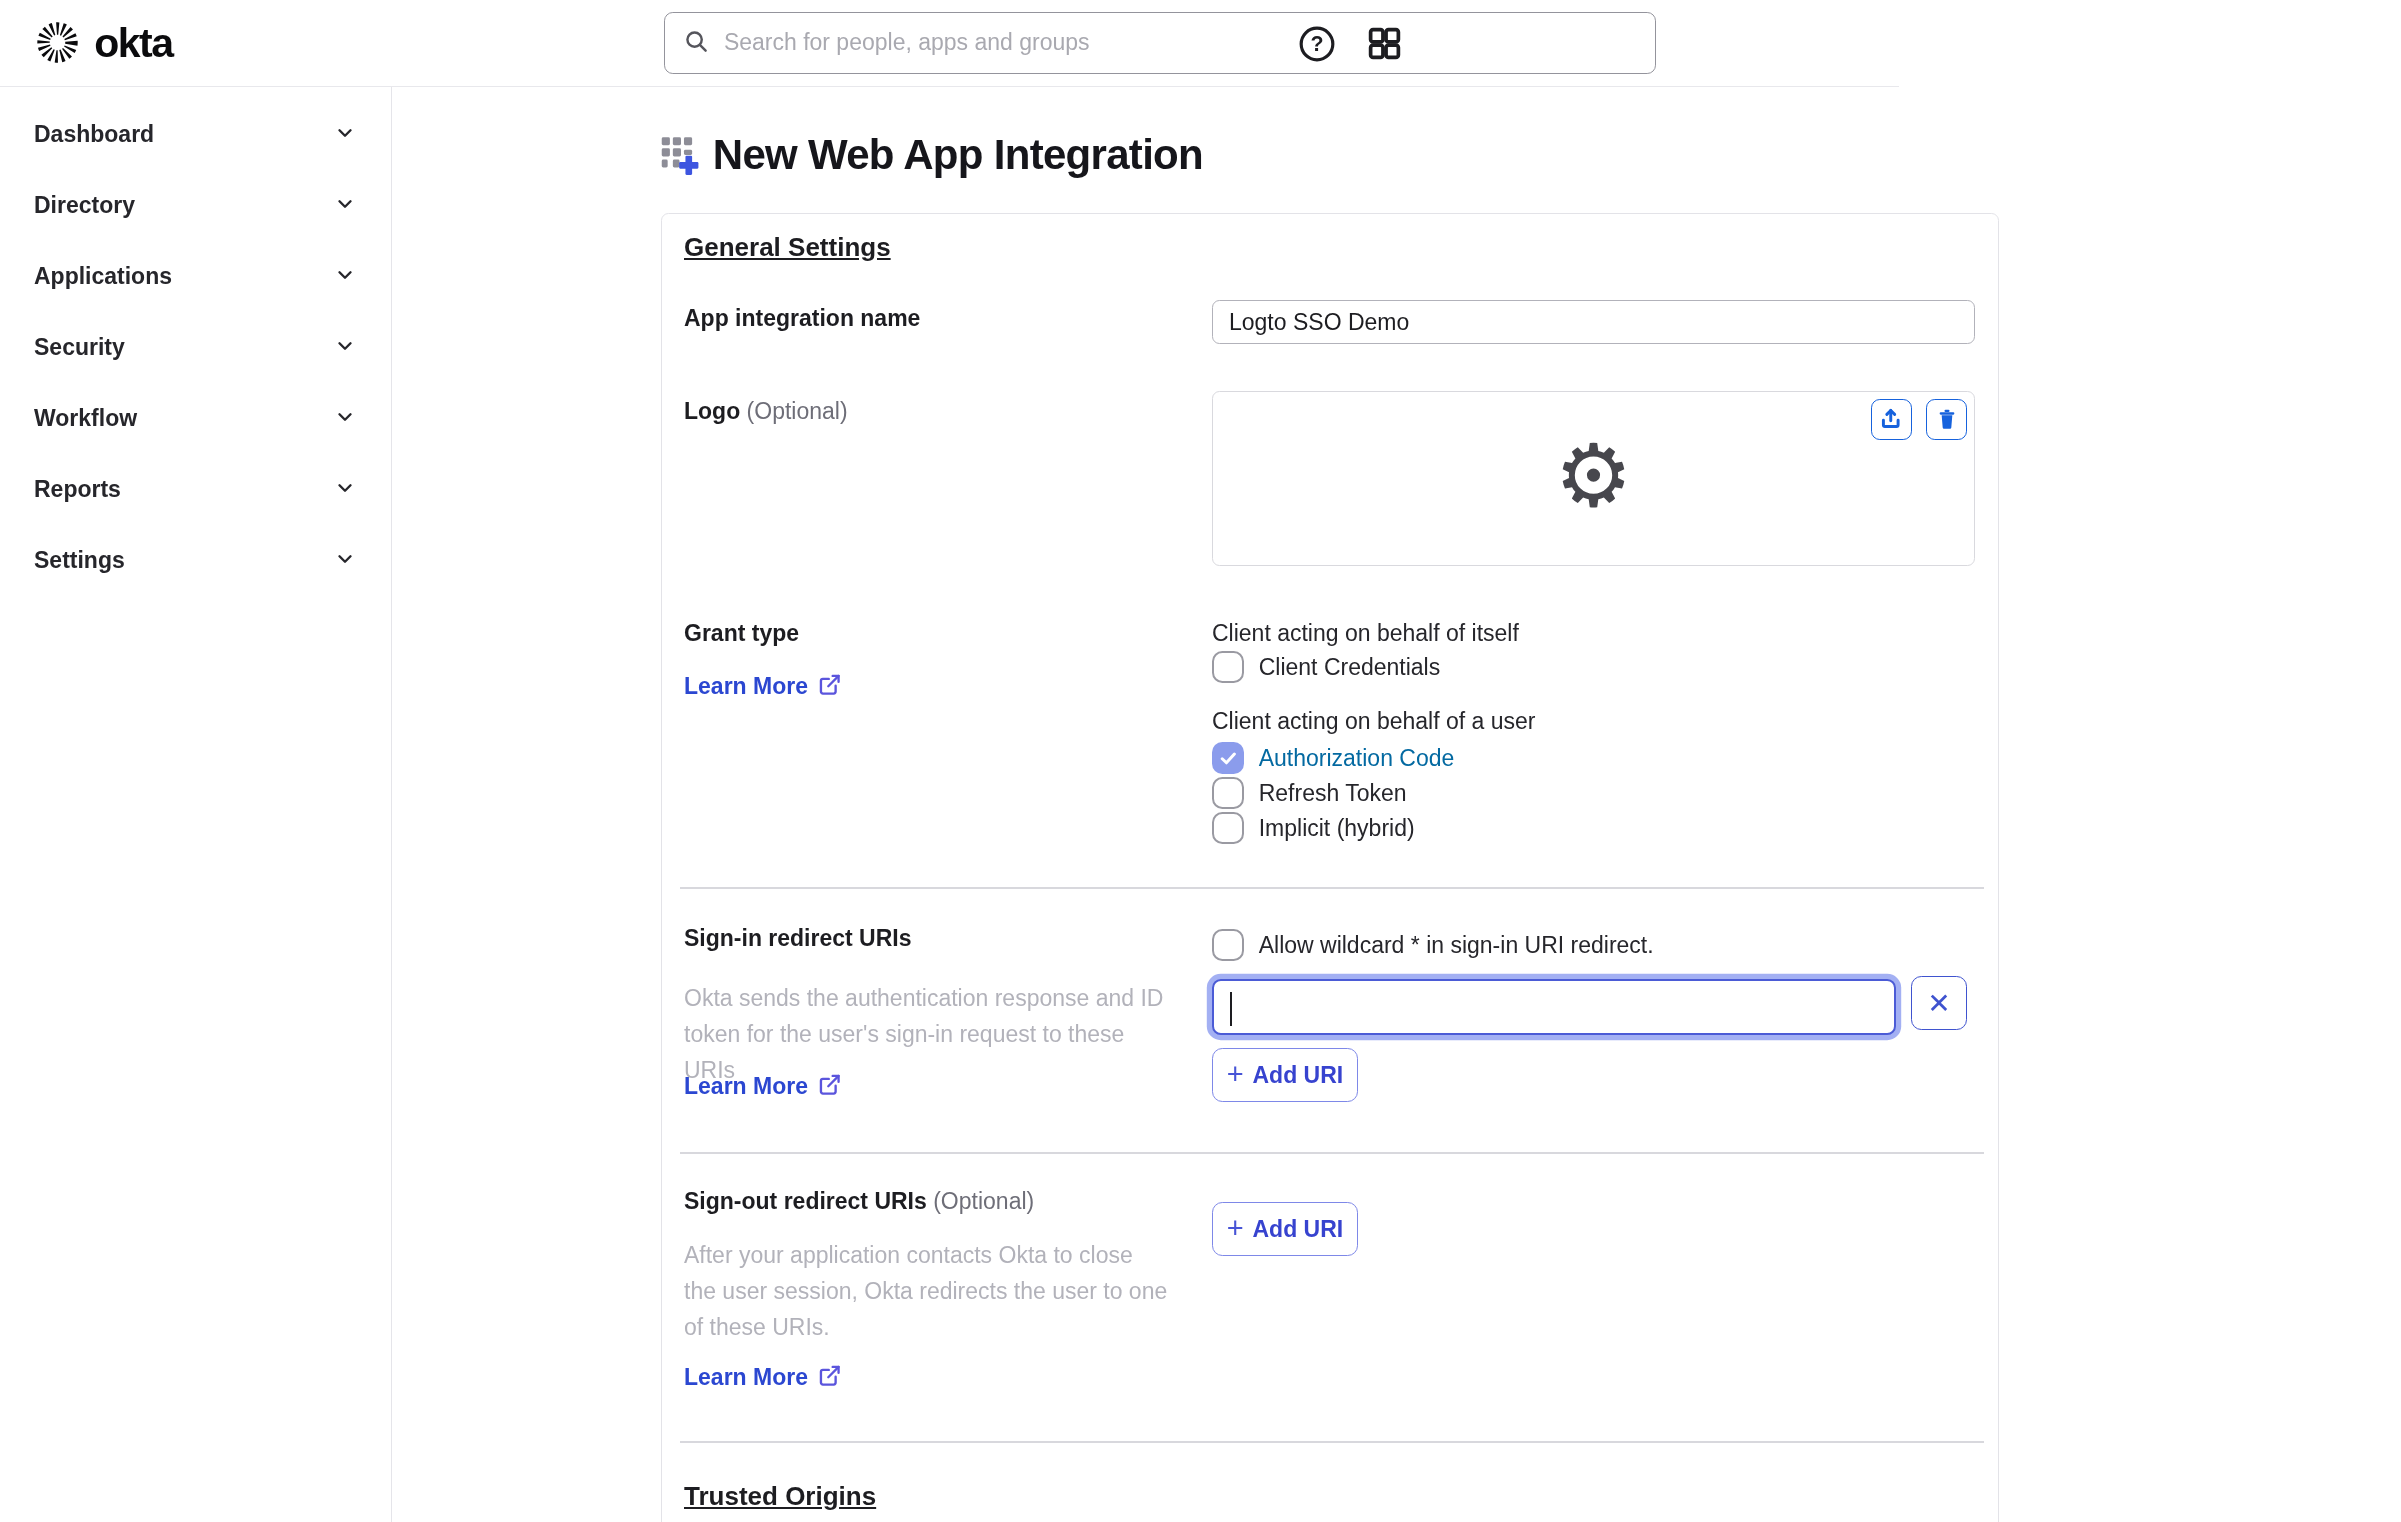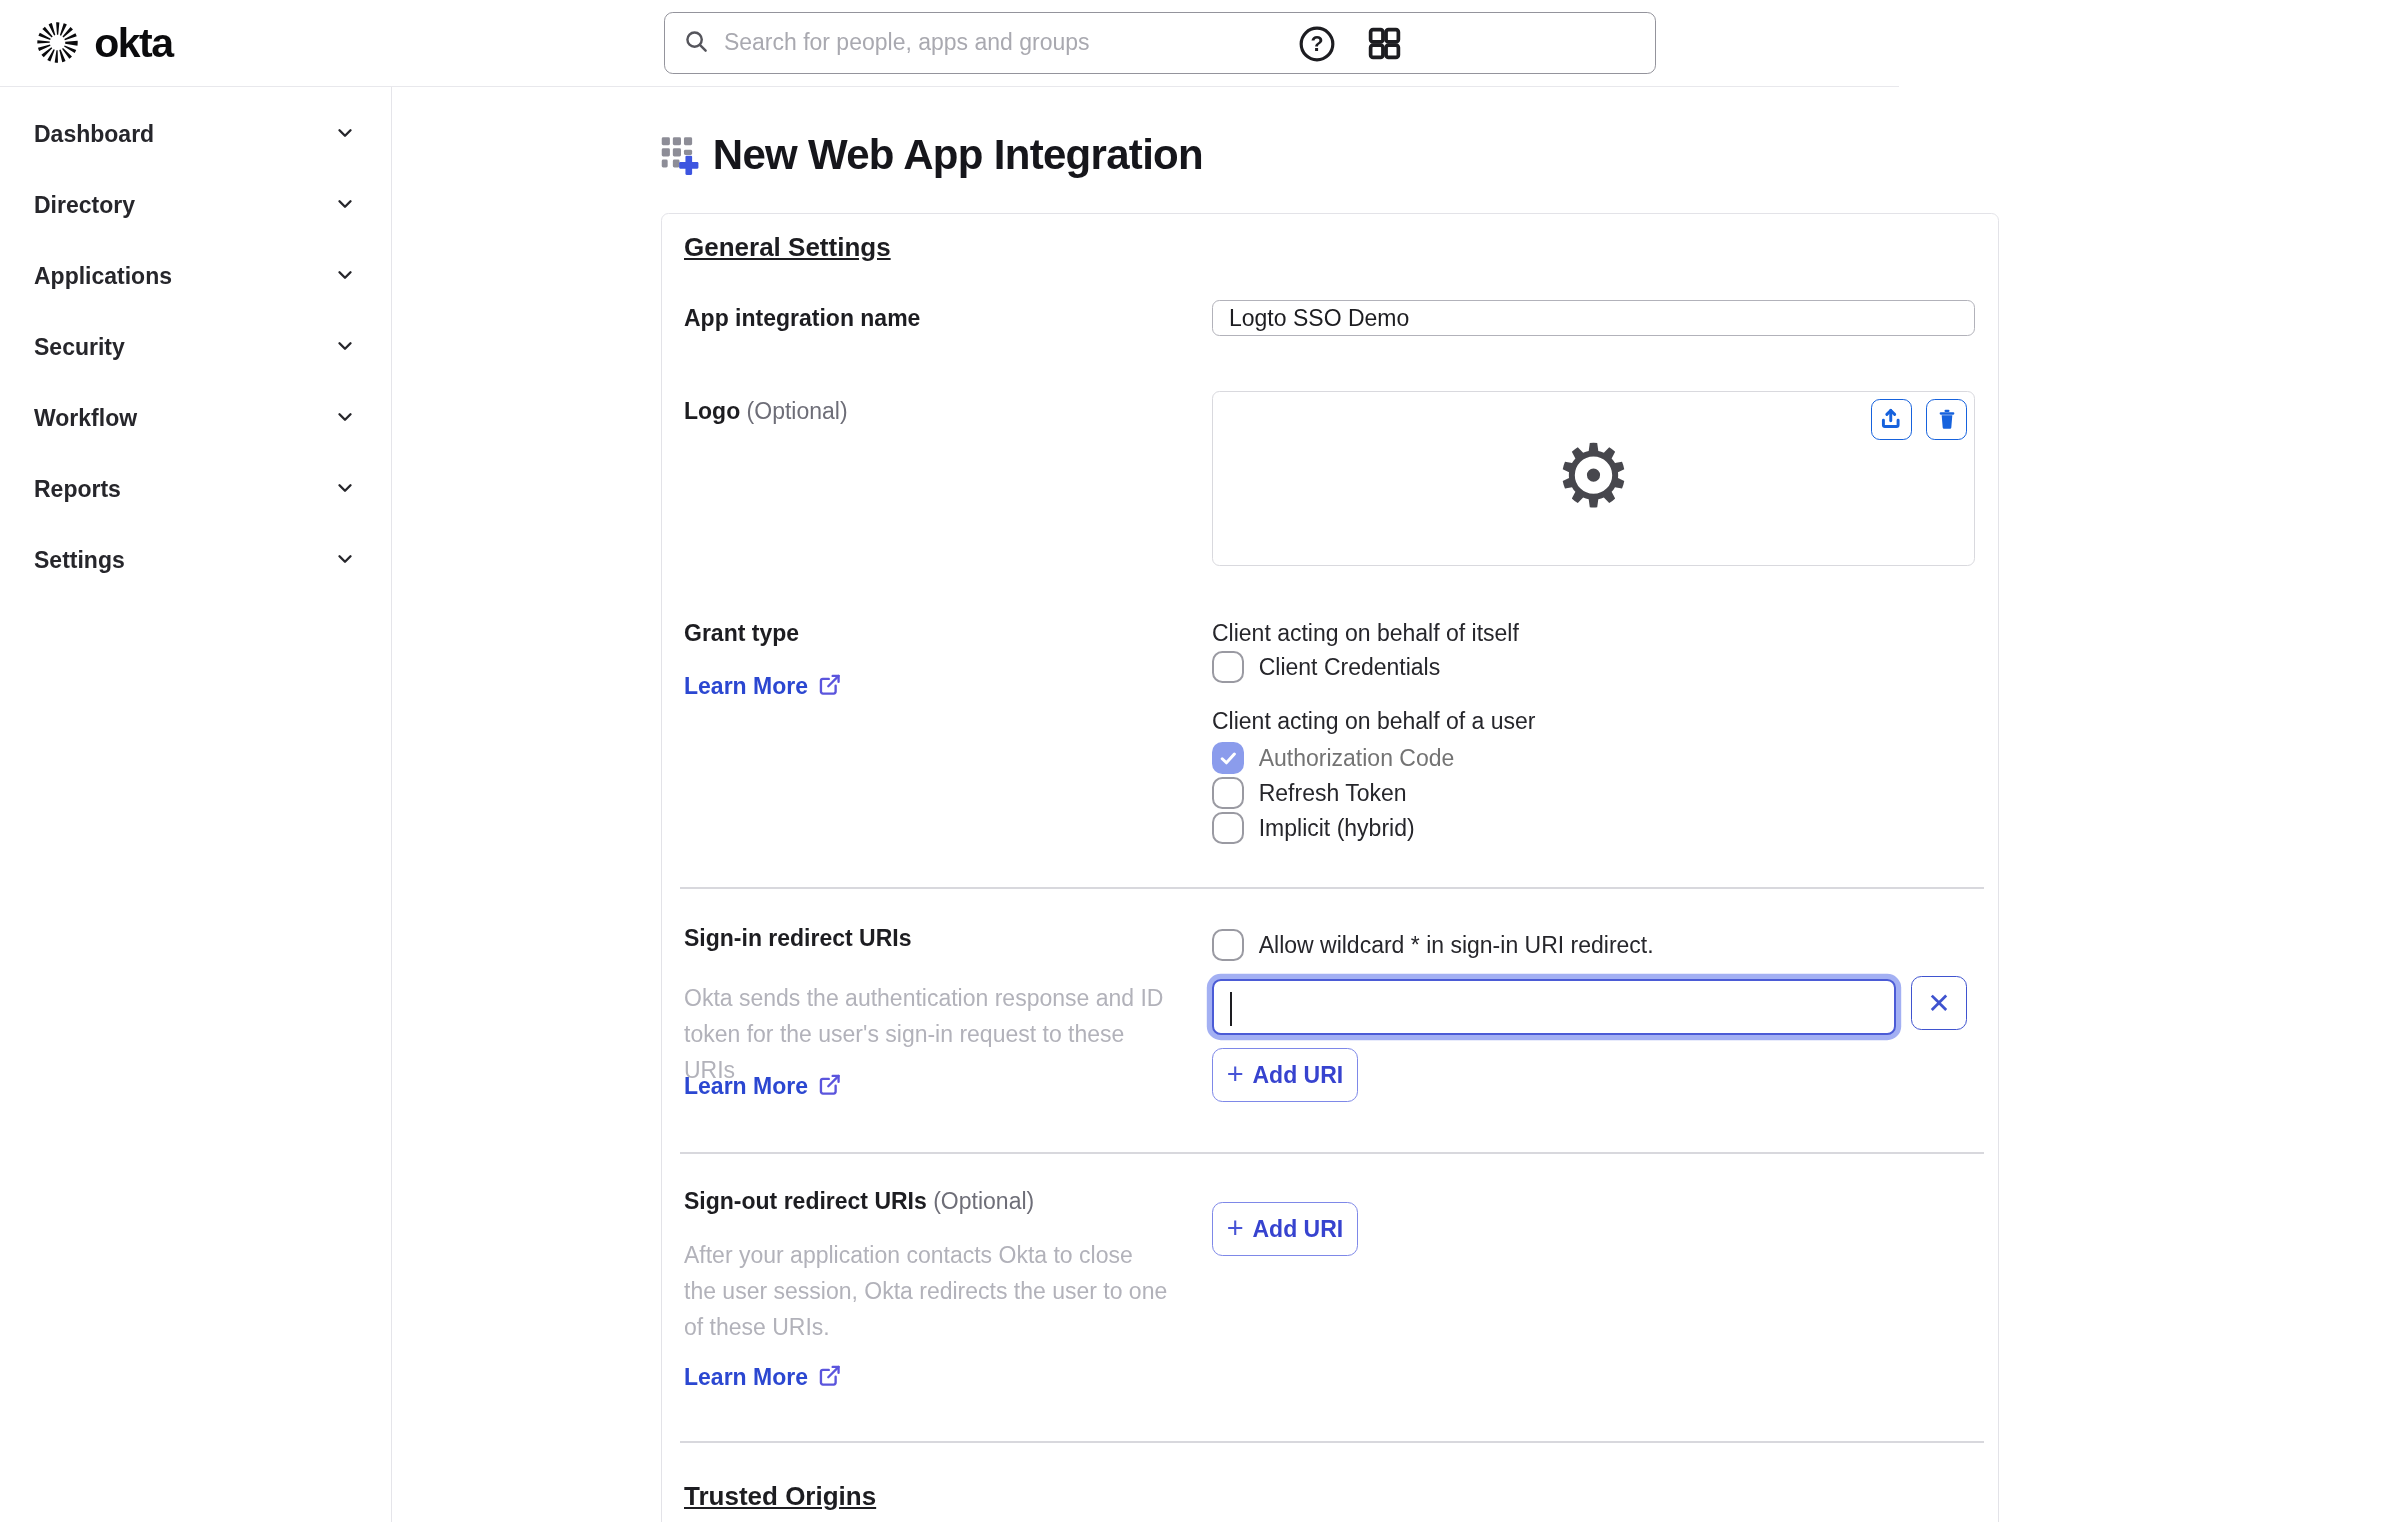--- a/index.html
+++ b/index.html
@@ -38,39 +38,39 @@
   .h2-general { top:17.7px; }
   .h2-trusted { top:1267px; }
 
   .f-label { position:absolute; left:22px; font-size:23px; font-weight:700; color:#1d1d21; }
   .opt { font-weight:400; color:#6e6e78; }
   .desc { position:absolute; left:22px; width:486px; font-size:23px; line-height:36px; color:#b2b2ba; }
   .learn-more { position:absolute; left:22px; display:flex; align-items:center; gap:10.3px;
                 text-decoration:none; cursor:pointer; }
   .learn-more .lm-txt { font-size:23px; font-weight:700; color:#2b47d1; }
 
-  .text-input { position:absolute; left:550px; width:763px; height:36px; border:1.5px solid #b2b2ba;
+  .text-input { position:absolute; left:550px; width:763px; height:44px; border:1.5px solid #b2b2ba;
                 border-radius:7.4px; font-size:23px; color:#1d1d21; padding:0 16px; outline:none;
                 font-family:"Liberation Sans", sans-serif; }
 
   .logo-box { position:absolute; left:550px; top:177px; width:763px; height:175px;
               border:1.5px solid #d9d9de; border-radius:7.4px; display:flex;
               align-items:center; justify-content:center; }
   .gear { font-size:87px; color:#47474d; line-height:1; transform:translateY(-2.9px); }
   .logo-actions { position:absolute; top:6.6px; right:6.6px; display:flex; gap:14.7px; }
   .sq-btn { width:41px; height:41px; border:1.5px solid #1662dd; border-radius:8.8px; background:#fff;
             display:flex; align-items:center; justify-content:center; cursor:pointer; }
 
   .grp-head { position:absolute; left:550px; font-size:23px; color:#26262b; }
   .cb-row { position:absolute; left:550px; display:flex; align-items:center; gap:14.7px; }
   .cb { width:32px; height:32px; border:2.2px solid #9a9aa2; border-radius:10.3px; background:#fff;
         flex:0 0 auto; display:flex; align-items:center; justify-content:center; cursor:pointer; }
   .cb.checked { border:none; background:#8b9cec; }
   .cb-row .cb-lbl { font-size:23px; color:#26262b; }
-  .cb-row.disabled .cb-lbl { color:#737373; }
+  .cb-row.disabled .cb-lbl { color:#0369a1; }
 
   .divider { position:absolute; left:17.7px; width:1304px; height:1.5px; background:#d8d8dd; }
 
   .uri-input { position:absolute; left:550px; top:765px; width:684px; height:56px; background:#fff;
                border:2.2px solid #4b5bd6; border-radius:8.8px; box-shadow:0 0 0 5.2px #a3b0f3; }
   .caret { position:absolute; left:16px; top:11px; width:2.2px; height:34px; background:#1d1d21; }
   .clear-btn { position:absolute; left:1249px; top:762px; width:56px; height:54px; background:#fff;
                border:1.5px solid #3f53cf; border-radius:10.3px; color:#3f53cf; font-size:28px;
                display:flex; align-items:center; justify-content:center; cursor:pointer; }
   .add-uri { position:absolute; left:550px; width:146px; height:54px; background:#fff;

